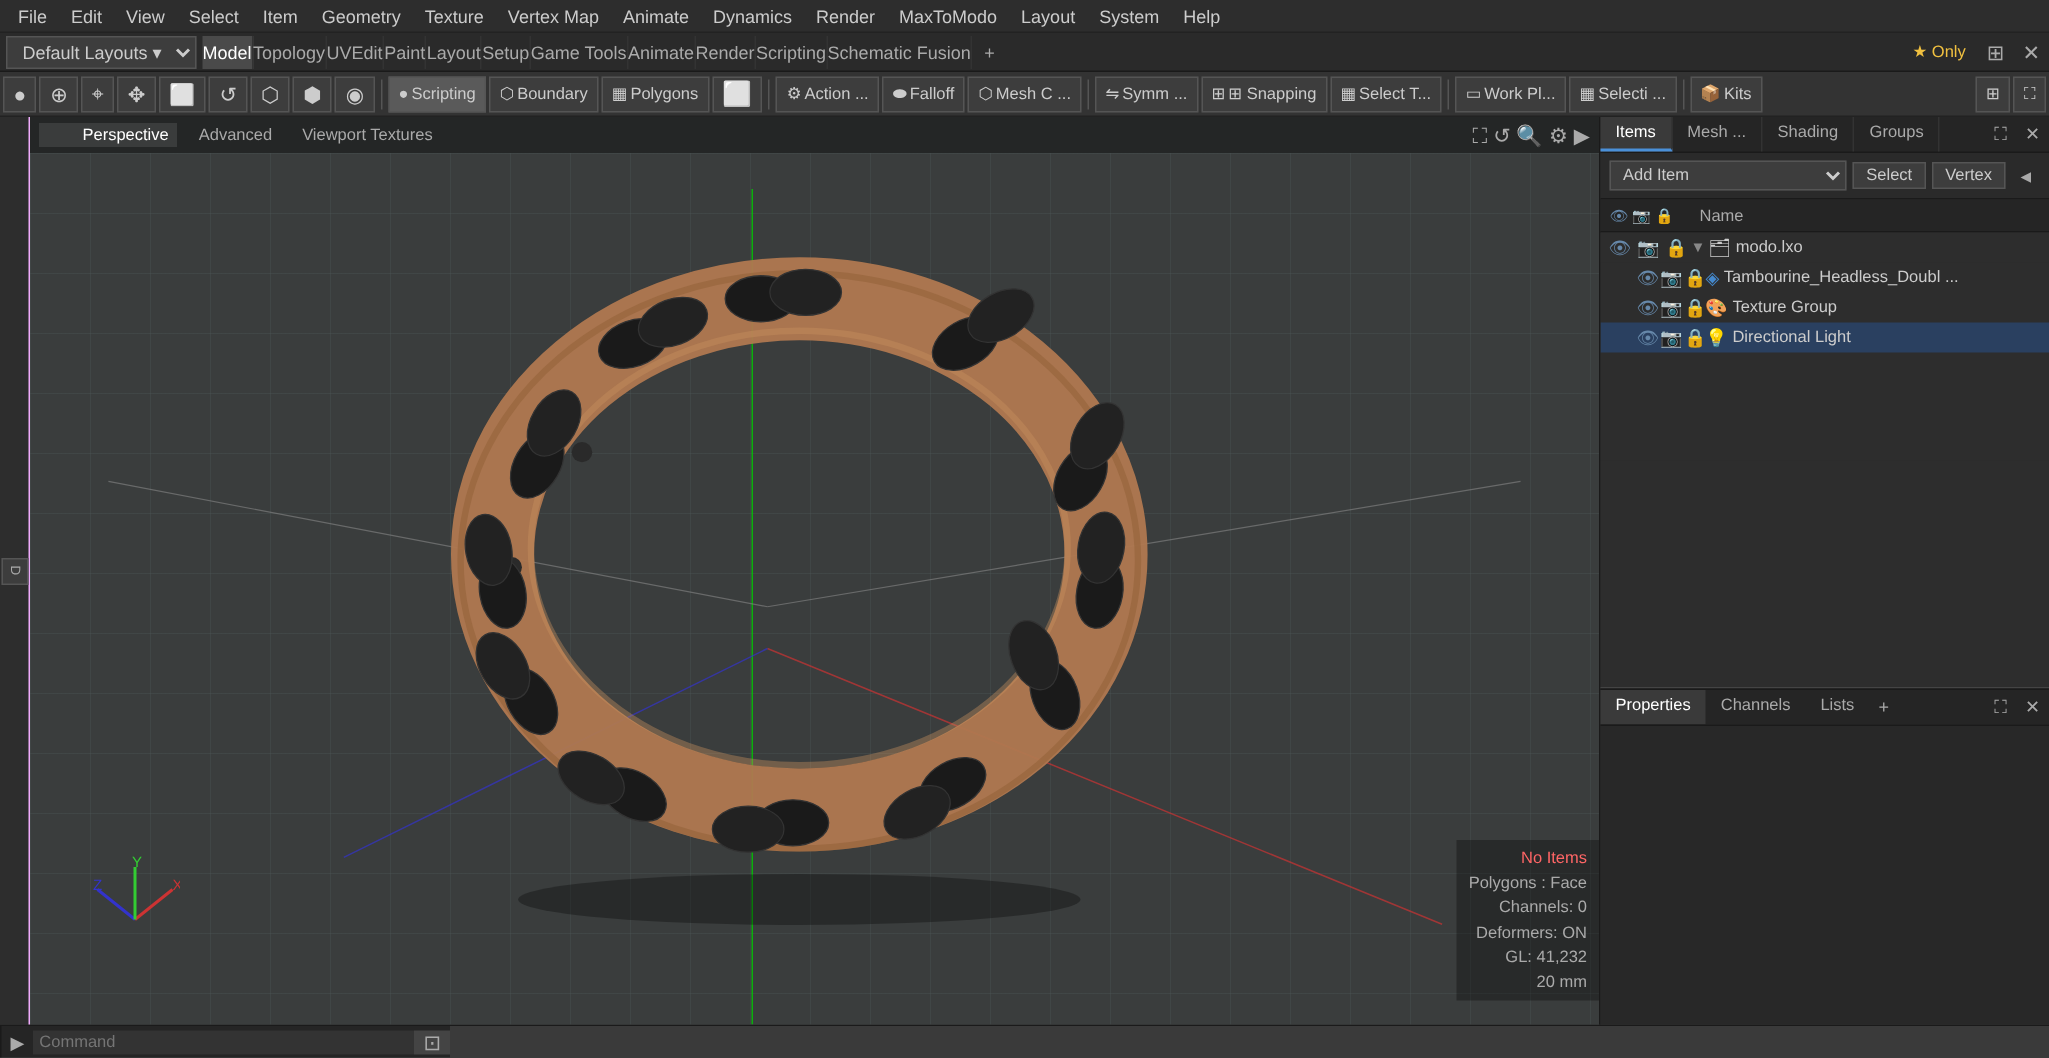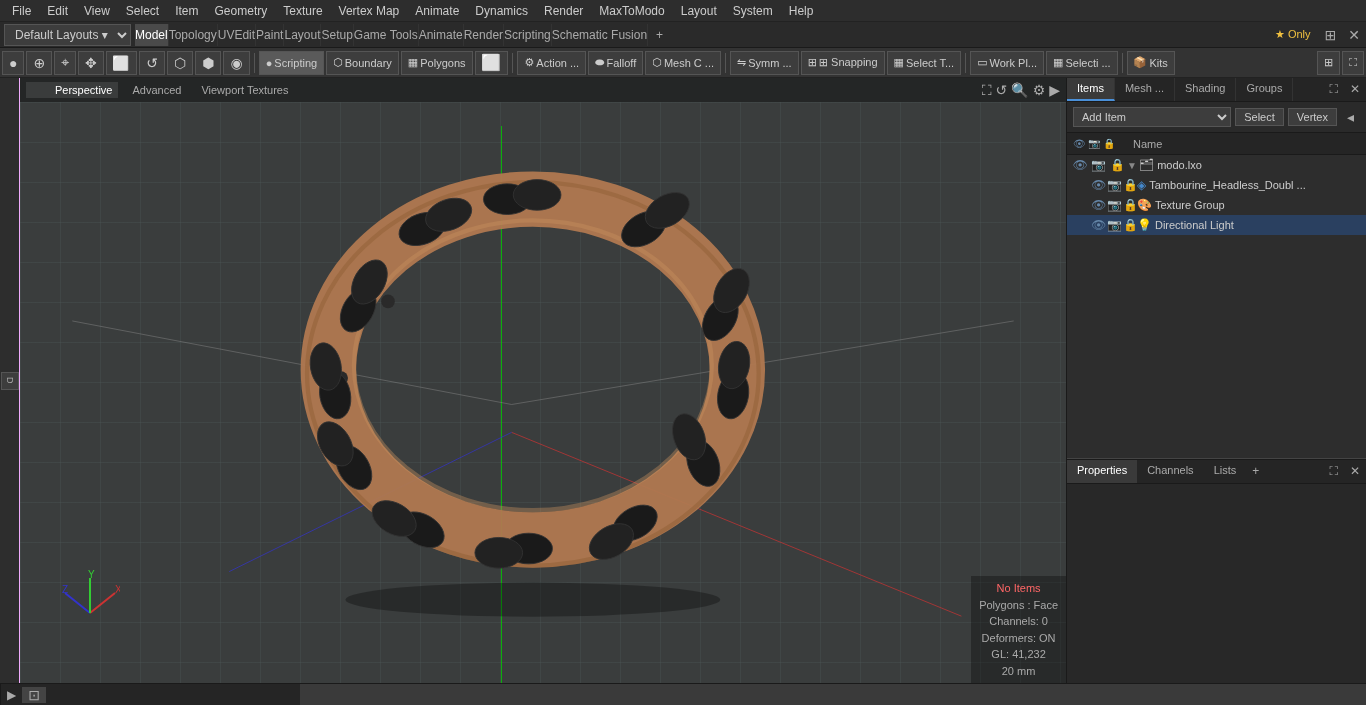--- a/index.html
+++ b/index.html
@@ -43,21 +43,21 @@
     #viewport-canvas { position: absolute; top: 24px; left: 0; right: 0; bottom: 0; }
     .grid-bg { width: 100%; height: 100%; background-color: #3a3d3d;
       background-image: linear-gradient(rgba(80,90,90,0.3) 1px, transparent 1px),
                         linear-gradient(90deg, rgba(80,90,90,0.3) 1px, transparent 1px);
       background-size: 40px 40px; }
 
     
     .axis-line-v { position: absolute; left: 46%; top: 24px; bottom: 0; width: 1px; background: #00cc00; opacity: 0.8; }
 
     
-    #viewport-status { position: absolute; bottom: 0; right: 0; padding: 4px 8px; text-align: center; color: #aaa; font-size: 11px; line-height: 1.5; background: rgba(0,0,0,0.3); }
+    #viewport-status { position: absolute; bottom: 16px; right: 0; padding: 4px 8px; text-align: right; color: #aaa; font-size: 11px; line-height: 1.5; background: rgba(0,0,0,0.3); }
     #viewport-status .no-items { color: #ff6666; }
 
     
     #axis-indicator { position: absolute; bottom: 30px; left: 30px; }
 
     
     #right-panel { width: 300px; background: #2d2d2d; border-left: 1px solid #1a1a1a; display: flex; flex-direction: column; }
 
     
     #panel-tabs { display: flex; background: #252525; height: 24px; border-bottom: 1px solid #1a1a1a; }
@@ -453,15 +453,16 @@
     <div id="properties-content" style="height: 200px; background: #282828;">
     </div>
 
   </div>
 
 </div>
 
 <div id="bottom-area">
   <div id="bottom-command">
     <span class="cmd-arrow">▶</span>
+    <input class="cmd-input" type="text" placeholder="Command" style="">
     <button class="cmd-btn" style="border:none; background:#444; padding:0 6px; cursor:pointer; color:#aaa; font-size:14px;">⊡</button>
   </div>
 </div>
 
 </body></html>

